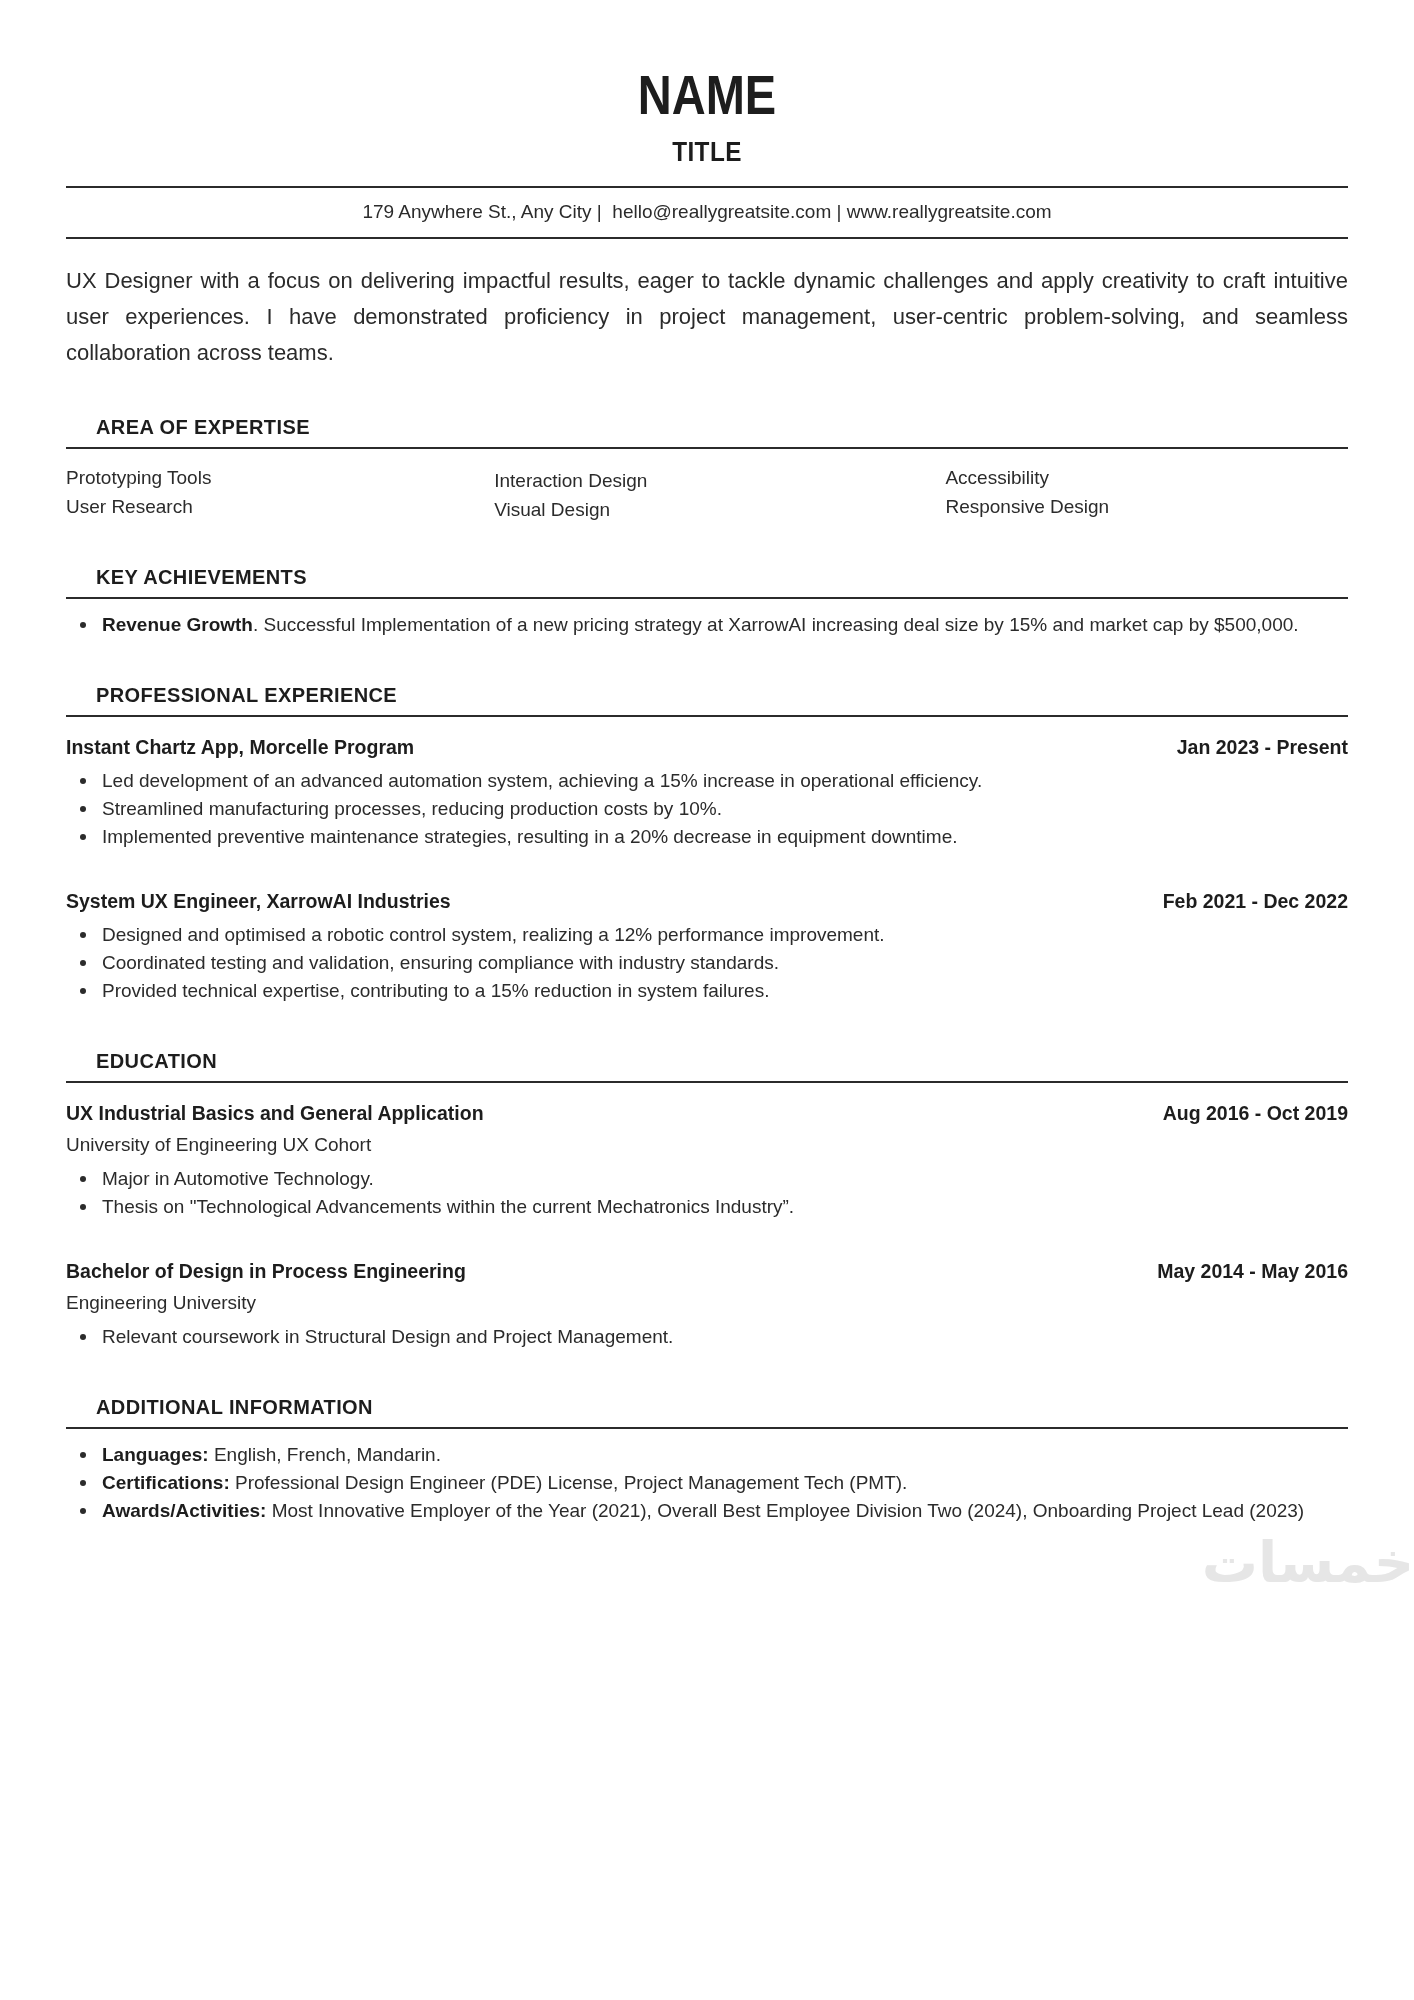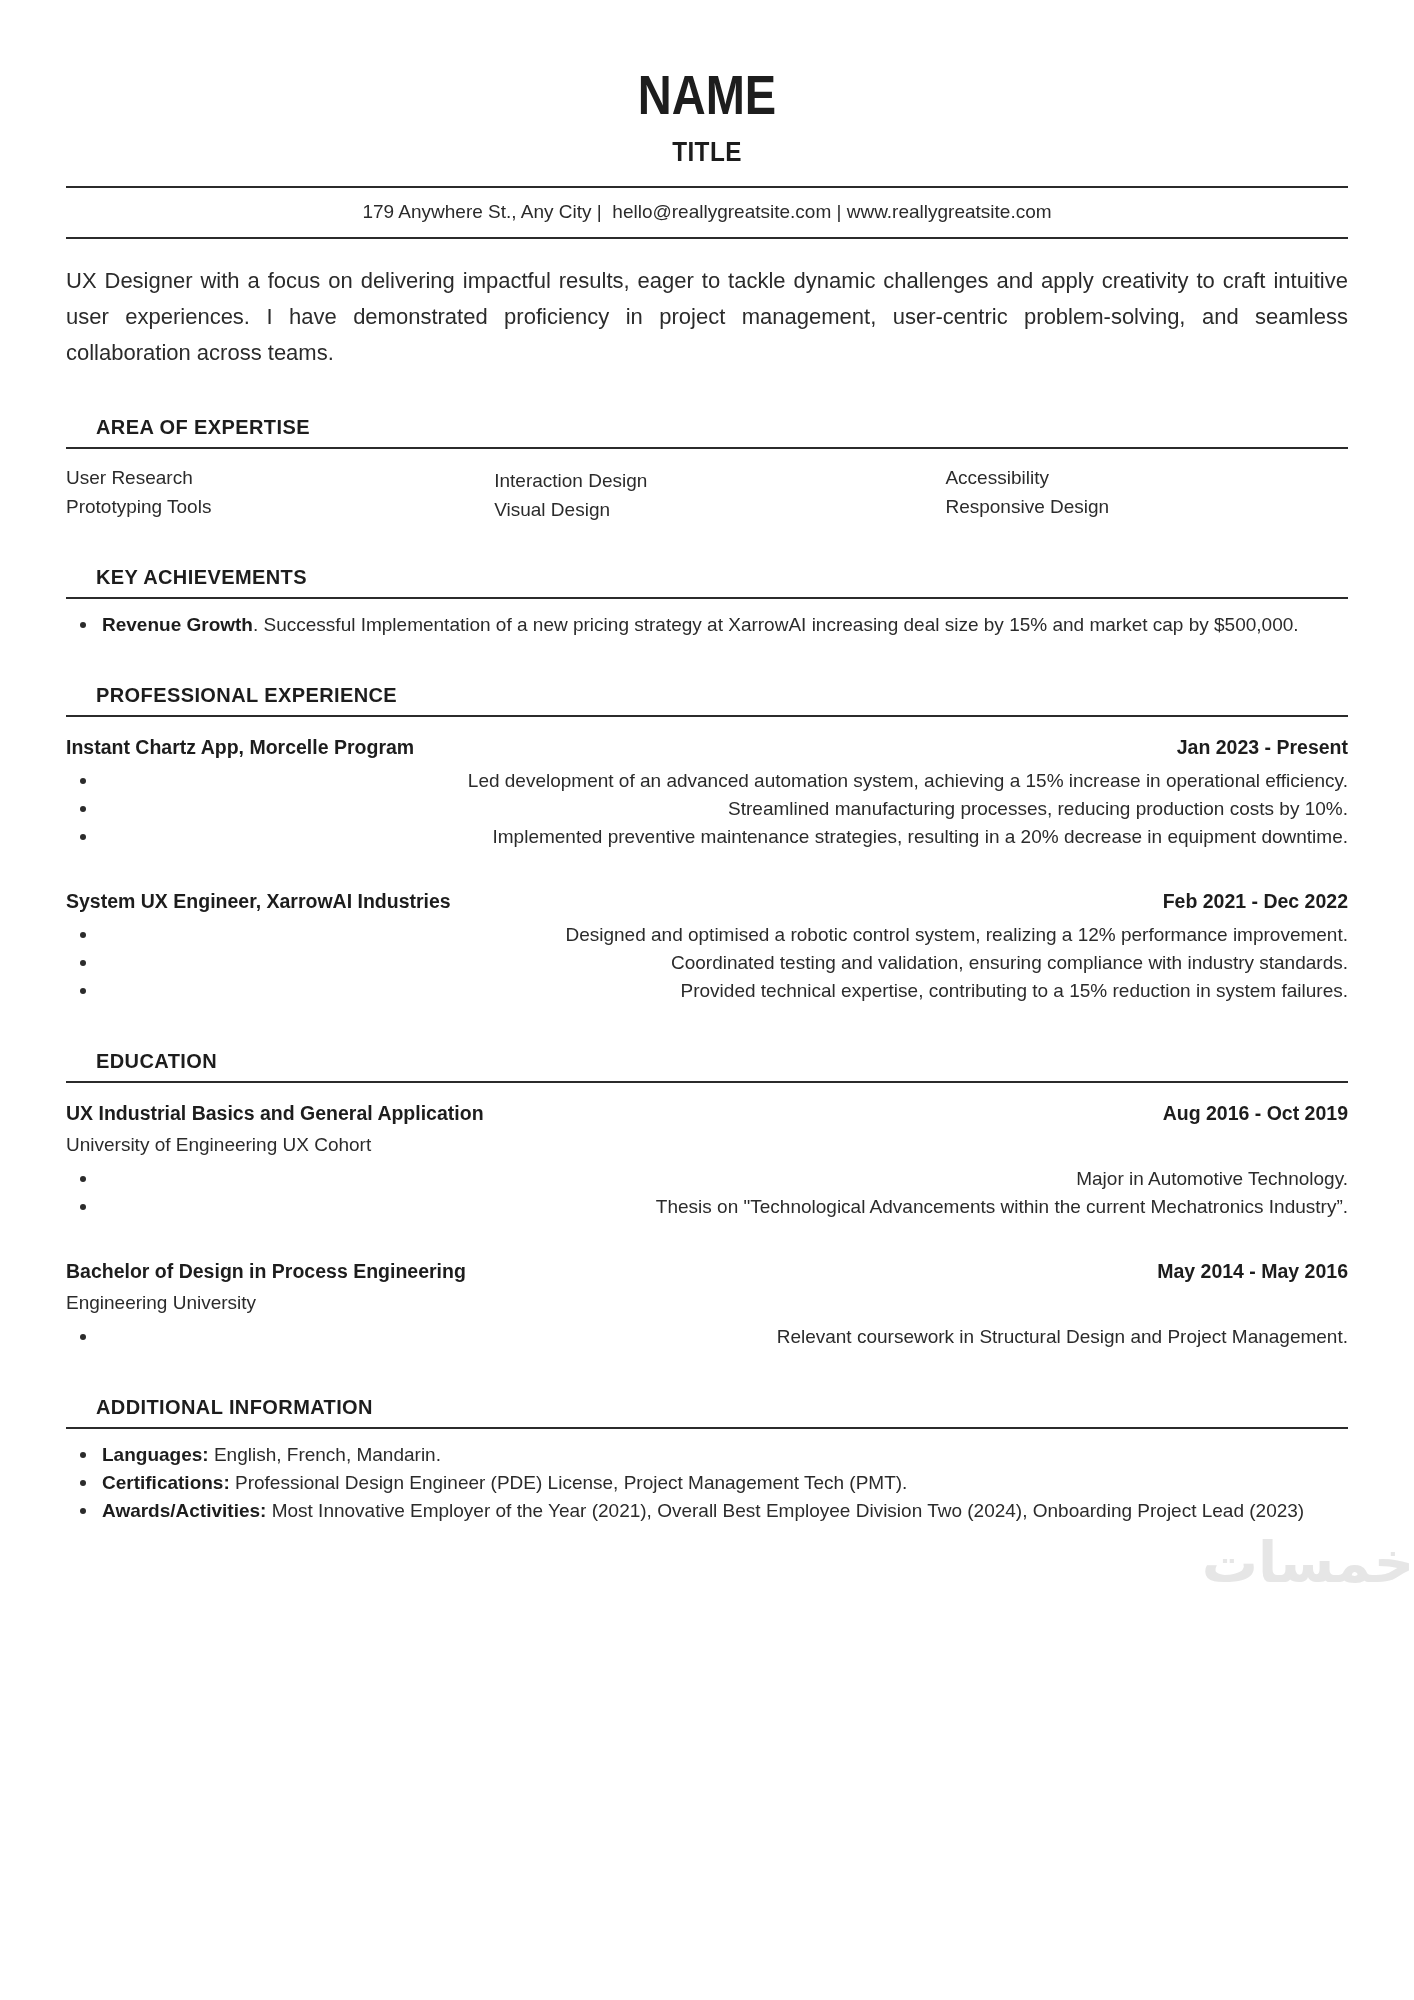--- a/index.html
+++ b/index.html
@@ -86,21 +86,21 @@
   
   .entry{margin-top:16px;}
   .entry + .entry{margin-top:36px;}
   .entry-header{
     display:flex;justify-content:space-between;align-items:baseline;
     font-weight:700;font-size:19.5px;line-height:28px;
     color:var(--heading);
   }
   .entry-dates{font-weight:700;white-space:nowrap;}
   .school{margin-top:4px;line-height:28px;}
-  .entry .bullets{margin-top:6px;text-align:right;}
+  .entry .bullets{margin-top:6px;}
   
   .watermark{
     position:absolute;left:0;right:0;bottom:14px;
     text-align:right;
     direction:rtl;
     font-family:"DejaVu Sans",sans-serif;
     font-size:56px;line-height:60px;font-weight:700;
     color:var(--watermark);
     user-select:none;
   }
@@ -118,22 +118,22 @@
     <div class="rule"></div>
   </header>
 
   <p class="summary">UX Designer with a focus on delivering impactful results, eager to tackle dynamic challenges and apply creativity to craft intuitive user experiences. I have demonstrated proficiency in project management, user-centric problem-solving, and seamless collaboration across teams.</p>
 
   <section class="section">
     <h2 class="sec-heading">AREA OF EXPERTISE</h2>
     <div class="rule"></div>
     <div class="expertise-grid">
       <div class="exp-col">
+        <div class="exp-item">Prototyping Tools</div>
         <div class="exp-item">User Research</div>
-        <div class="exp-item">Prototyping Tools</div>
       </div>
       <div class="exp-col col-mid">
         <div class="exp-item">Interaction Design</div>
         <div class="exp-item">Visual Design</div>
       </div>
       <div class="exp-col">
         <div class="exp-item">Accessibility</div>
         <div class="exp-item">Responsive Design</div>
       </div>
     </div>

